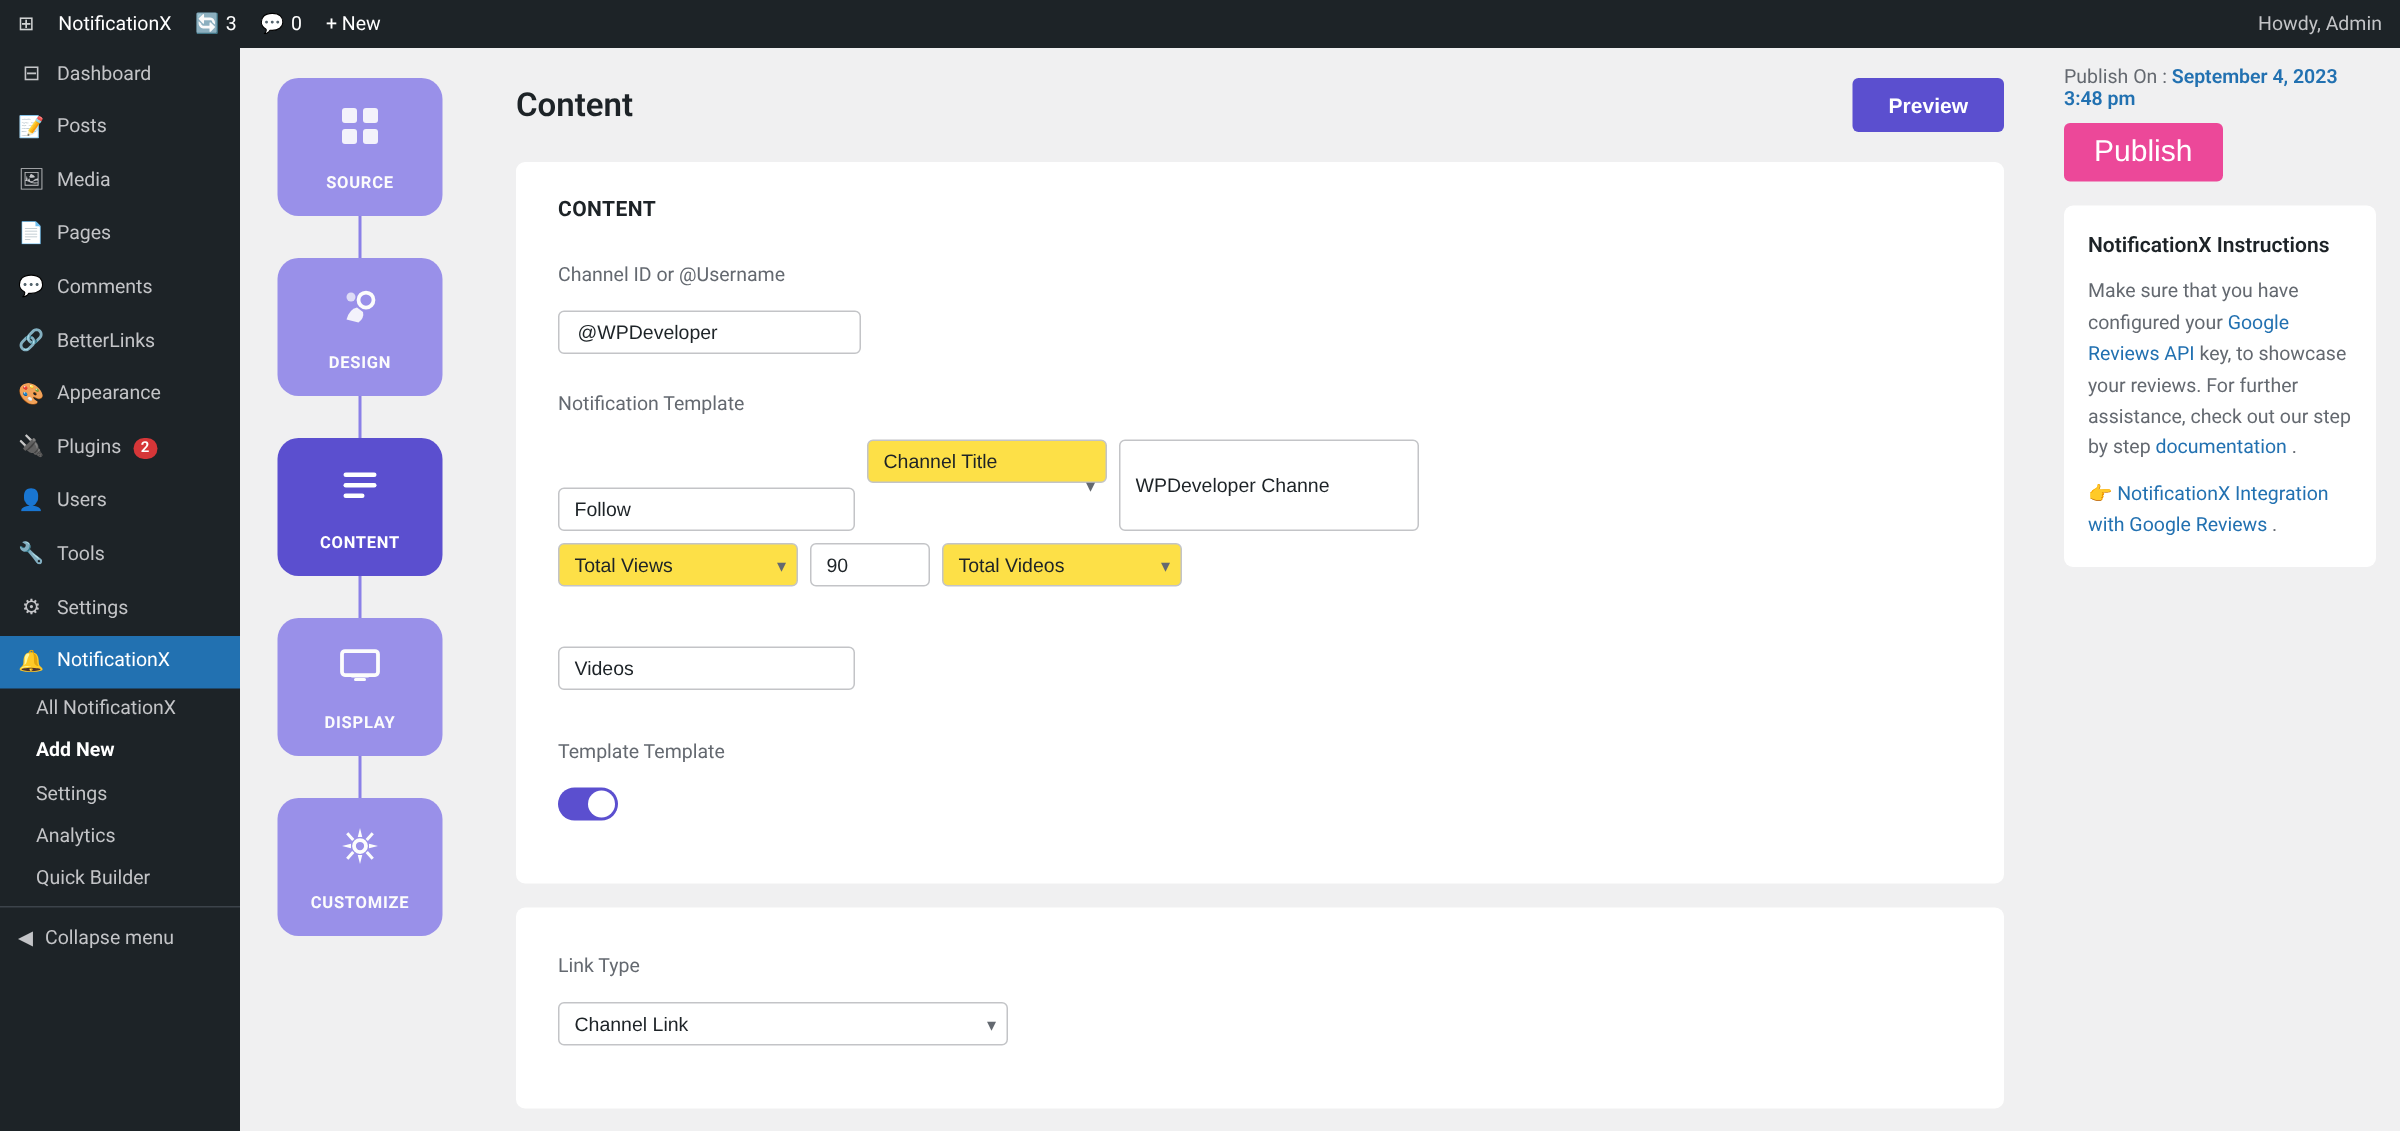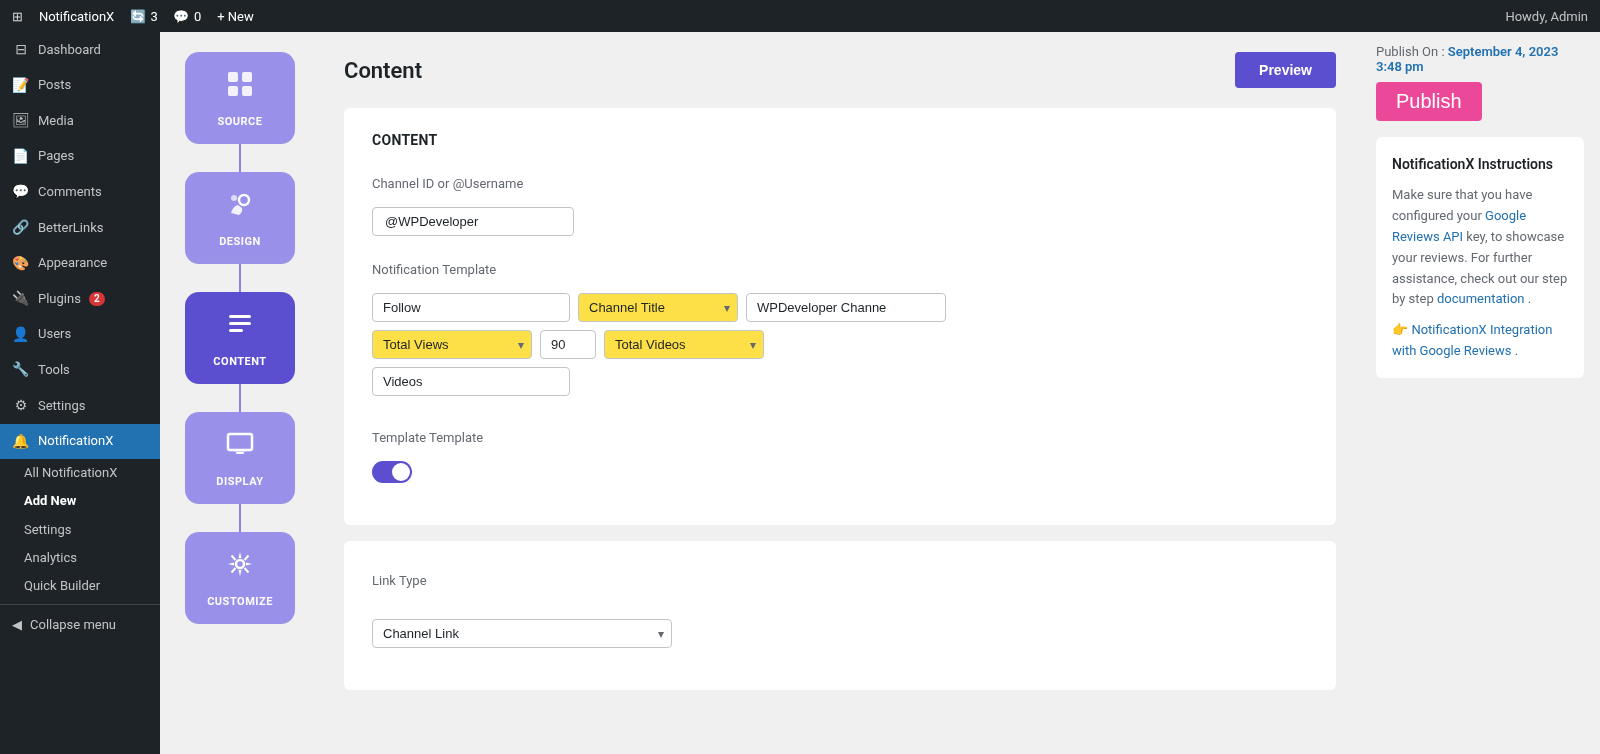--- a/index.html
+++ b/index.html
@@ -150,20 +150,21 @@
     }
     .template-row { display: flex; gap: 8px; flex-wrap: wrap; margin-bottom: 8px; }
     .template-input {
       border: 1px solid #c3c4c7;
       border-radius: 4px;
       padding: 6px 10px;
       font-size: 13px;
       color: #1d2327;
       background: #fff;
       min-width: 140px;
+      margin-top: 32px;
     }
     .template-select {
       border: 1px solid #c3c4c7;
       border-radius: 4px;
       padding: 6px 10px;
       font-size: 13px;
       color: #1d2327;
       background: #fde047;
       min-width: 160px;
       appearance: none;
@@ -250,28 +251,27 @@
     .row-2 { margin-bottom: 8px; }
 
     
     .num-input {
       border: 1px solid #c3c4c7;
       border-radius: 4px;
       padding: 6px 10px;
       font-size: 13px;
       color: #1d2327;
       background: #fff;
-      width: 56px;
+      width: 80px;
     }
 
     
     .link-select-wrap {
       position: relative;
       display: inline-block;
-      margin-top: 15px;
     }
     .link-select-wrap::after {
       content: "▾";
       position: absolute;
       right: 8px;
       top: 50%;
       transform: translateY(-50%);
       pointer-events: none;
       color: #646970;
       font-size: 12px;

